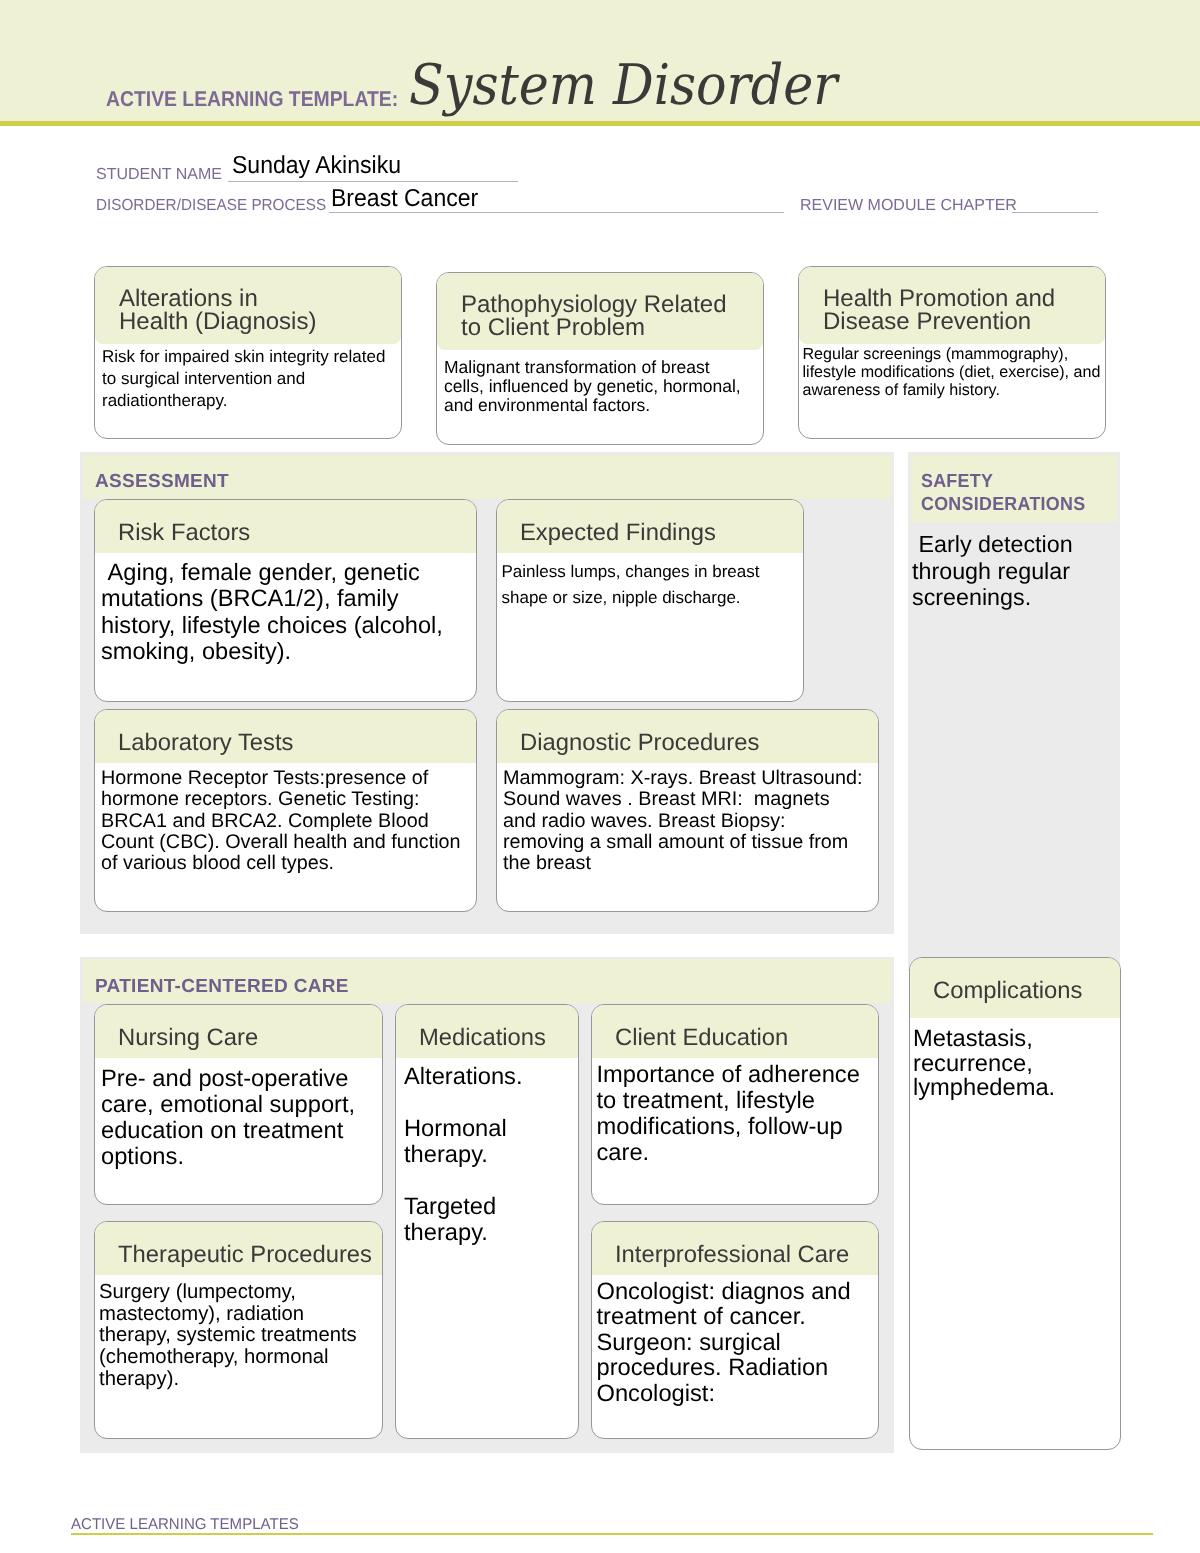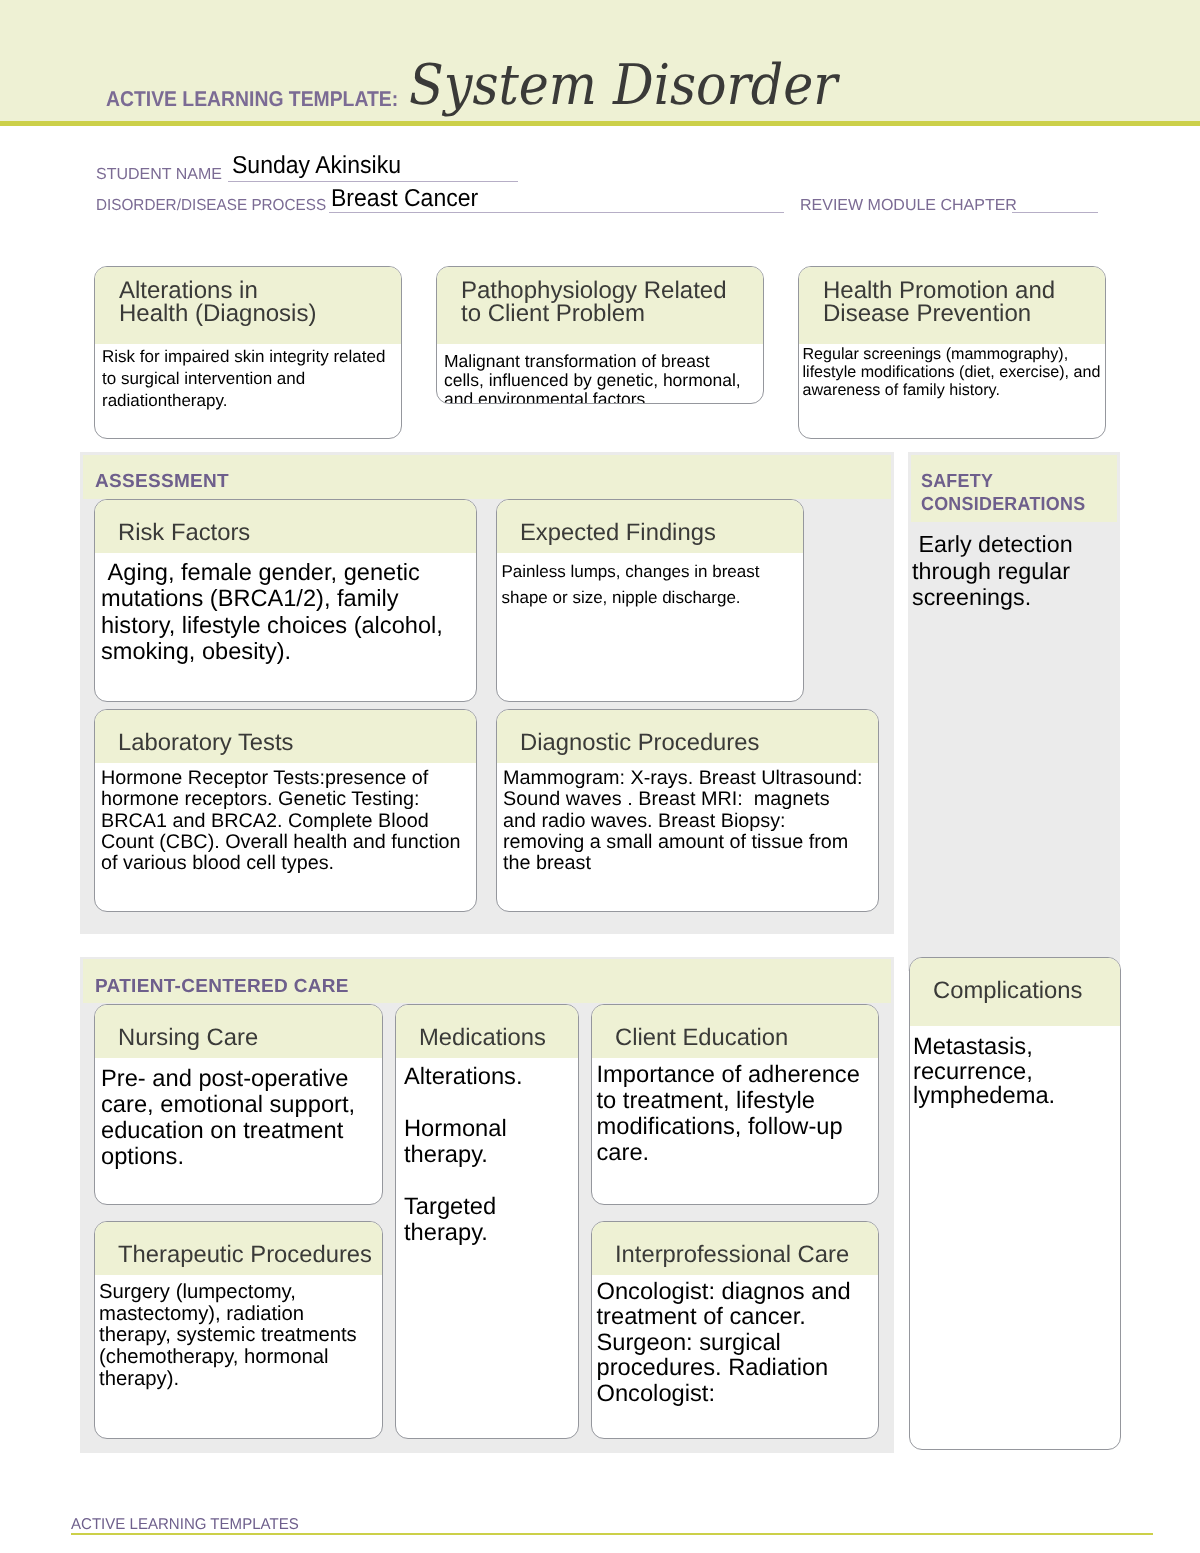--- a/index.html
+++ b/index.html
@@ -26,21 +26,21 @@
         box-sizing:border-box;overflow:hidden;}
   .card-hd{background:#eef1d4;box-sizing:border-box;color:#3a3a38;}
   .card-bd{box-sizing:border-box;color:#000;}
 
   
   .panel{position:absolute;background:#ebebeb;box-sizing:border-box;}
   .panel-hd{position:absolute;background:#eef1d4;box-sizing:border-box;}
   .panel-title{position:absolute;color:#6e5f8c;font-weight:bold;font-size:19px;letter-spacing:0.3px;}
 
   
-  .tbox-hd{height:77px;padding:12px 0 0 24px;font-size:24px;line-height:23px;white-space:pre-line;}
+  .tbox-hd{height:77px;padding:20px 0 0 24px;font-size:24px;line-height:23px;white-space:pre-line;border-radius:8px;}
   .tbox-bd{padding:1.5px 10px 0 7px;white-space:pre-line;}
   .tb1{font-size:17px;line-height:22px;}
   .tb2{font-size:17.5px;line-height:19.2px;padding-right:21px;padding-top:8px;}
   .tb3{font-size:16.1px;line-height:18.3px;padding-right:0px;padding-left:3.5px;padding-top:0.5px;}
 
   
   .acard-hd{height:53px;padding:20px 0 0 23px;font-size:23.8px;line-height:26px;}
   .acard-bd{padding:2px 8px 0 6px;white-space:pre-wrap;}
   .ab1{font-size:23.6px;line-height:26.3px;padding-top:7px;padding-right:0px;}
   .ab2{font-size:17px;line-height:26.3px;padding-top:6px;padding-left:4.5px;padding-right:0px;}
@@ -53,21 +53,21 @@
   
   .pcard-hd{height:53px;padding:20px 0 0 23px;font-size:23.8px;line-height:26px;}
   .pcard-bd{padding:5px 6px 0 6px;white-space:pre-wrap;}
   .pb1{font-size:23.7px;line-height:25.9px;padding-right:0px;padding-top:9px;}
   .pb2{font-size:23.7px;line-height:26px;padding-top:6px;padding-left:8px;padding-right:0px;}
   .pb3{font-size:23.7px;line-height:26.1px;padding-top:4px;padding-left:4.5px;padding-right:12px;}
   .pb4{font-size:20.3px;line-height:21.7px;padding-top:7px;padding-left:4px;padding-right:12px;}
   .pb5{font-size:23.7px;line-height:25.4px;padding-top:5px;padding-left:4.5px;padding-right:0px;}
 
   
-  .ccard-hd{height:68px;padding:20px 0 4px 23px;font-size:23.8px;line-height:26px;}
+  .ccard-hd{height:60px;padding:20px 0 4px 23px;font-size:23.8px;line-height:26px;}
   .ccard-bd{padding:9px 6px 0 3px;white-space:pre-wrap;font-size:23.7px;line-height:24.7px;}
 
   
   .foot-label{position:absolute;left:71px;top:1516px;color:#6e5f8c;font-size:15.6px;letter-spacing:0px;transform:scaleX(0.965);transform-origin:left top;}
   .foot-rule{position:absolute;left:71px;top:1533px;width:1082px;height:2.4px;background:#ccd049;}
 </style>
 </head>
 <body>
 
 <div class="header"></div>
@@ -85,21 +85,21 @@
 
 <div class="fld-label" style="left:800px;top:197px;">REVIEW MODULE CHAPTER</div>
 <div class="fld-value" style="left:1016px;top:183px;"></div>
 <div class="fld-line" style="left:1012px;top:212px;width:86px;"></div>
 
 <div class="card tbox" style="left:94px;top:266px;width:308px;height:173px;">
   <div class="card-hd tbox-hd">Alterations in
 Health (Diagnosis)</div>
   <div class="card-bd tbox-bd tb1">Risk for impaired skin integrity related to surgical intervention and radiationtherapy.</div>
 </div>
-<div class="card tbox" style="left:436px;top:266px;width:328px;height:138px;">
+<div class="card tbox" style="left:436px;top:272px;width:328px;height:173px;">
   <div class="card-hd tbox-hd">Pathophysiology Related
 to Client Problem</div>
   <div class="card-bd tbox-bd tb2">Malignant transformation of breast cells, influenced by genetic, hormonal, and environmental factors.</div>
 </div>
 <div class="card tbox" style="left:798px;top:266px;width:308px;height:173px;">
   <div class="card-hd tbox-hd">Health Promotion and
 Disease Prevention</div>
   <div class="card-bd tbox-bd tb3">Regular screenings (mammography), lifestyle modifications (diet, exercise), and awareness of family history.</div>
 </div>
 

